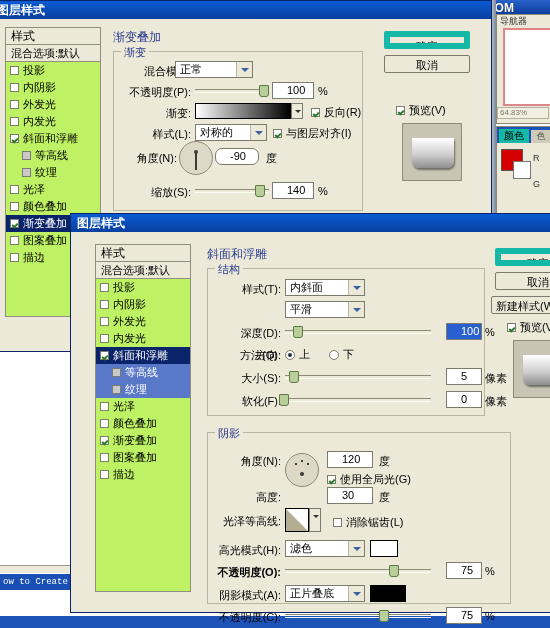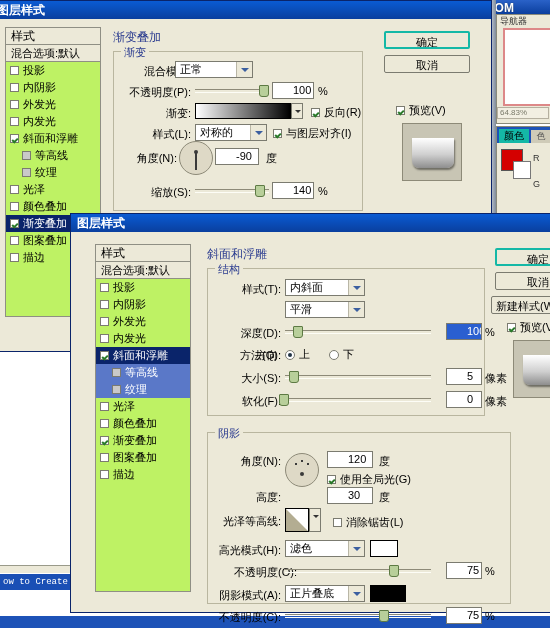--- a/index.html
+++ b/index.html
@@ -77,21 +77,21 @@
   
   .grp{position:absolute;border:1px solid #b9b69f;box-sizing:border-box;}
   .grp-lbl{position:absolute;top:-7px;left:7px;background:#ece9d8;padding:0 3px;
     color:#2a3b8f;font-size:11px;white-space:nowrap;}
   .sec-title{position:absolute;color:#2a3b8f;font-size:12px;white-space:nowrap;}
 
   .lbl{position:absolute;font-size:11px;white-space:nowrap;text-align:right;}
   .lbl.l{text-align:left;}
 
   .field{position:absolute;background:#fff;border:1px solid #7b7b70;box-sizing:border-box;
-    font-size:11px;line-height:15px;padding-left:20px;overflow:hidden;white-space:nowrap;}
+    font-size:11px;line-height:15px;padding-left:14px;overflow:hidden;white-space:nowrap;}
   .field.sel{background:#2a5fd0;color:#fff;}
   .combo{position:absolute;background:#fff;border:1px solid #7b7b70;box-sizing:border-box;
     font-size:11px;line-height:15px;padding-left:4px;overflow:hidden;white-space:nowrap;}
   .combo .arw{position:absolute;right:0;top:0;bottom:0;width:15px;background:#ece9d8;
     border-left:1px solid #b9b6a6;}
   .combo .arw:after{content:"";position:absolute;left:4px;top:6px;
     border-left:4px solid transparent;border-right:4px solid transparent;border-top:4px solid #3b5fa0;}
 
   .slider{position:absolute;height:14px;}
   .slider .trk{position:absolute;left:0;right:0;top:6px;height:2px;
@@ -105,21 +105,21 @@
   .radio.on:after{content:"";position:absolute;left:2px;top:2px;width:4px;height:4px;
     border-radius:50%;background:#234;}
 
   .dial{position:absolute;border-radius:50%;background:#ded9c6;border:1px solid #8d8a78;}
   .dial .nd{position:absolute;background:#3a3a3a;}
 
   .swatch{position:absolute;border:1px solid #000;box-sizing:border-box;}
 
   .btn{position:absolute;background:#ece9d8;border:1px solid #7b7b70;box-sizing:border-box;
     font-size:11px;text-align:center;border-radius:2px;overflow:hidden;white-space:nowrap;}
-  .btn.def{border:2px solid #14b8a6;box-shadow:inset 0 0 0 1px #ece9d8;font-family:Liberation Serif, serif;}
+  .btn.def{border:6px solid #14b8a6;box-shadow:inset 0 0 0 1px #ece9d8;font-family:Liberation Serif, serif;}
 
   .preview-box{position:absolute;background:#c8c5b4;border:1px solid #8d8a78;box-sizing:border-box;}
   .preview-shape{position:absolute;left:9px;top:14px;width:42px;height:30px;
     background:linear-gradient(#ffffff,#cfcfcf 55%,#8e8e8e);
     border-radius:0 0 7px 7px;box-shadow:1px 2px 2px rgba(0,0,0,.45);}
 
   .gradbar{position:absolute;border:1px solid #000;box-sizing:border-box;
     background:linear-gradient(90deg,#ffffff,#000000);}
   .gradbtn{position:absolute;background:#ece9d8;border:1px solid #7b7b70;box-sizing:border-box;}
   .gradbtn:after{content:"";position:absolute;left:3px;top:6px;
@@ -259,21 +259,21 @@
     <div class="cbrow" style="left:282px;top:107px;">
       <span class="cb on"></span>
       <span>与图层对齐(I)</span>
     </div>
 
     <div class="lbl" style="left:140px;top:132px;width:46px;">角度(N):</div>
     <div class="dial" style="left:188px;top:122px;width:32px;height:32px;">
       <div class="nd" style="left:15px;top:10px;width:2px;height:18px;"></div>
       <div class="nd" style="left:14px;top:8px;width:4px;height:4px;border-radius:50%;"></div>
     </div>
-    <div class="field" style="left:224px;top:129px;width:44px;height:17px;">-90</div>
+    <div class="field" style="left:224px;top:129px;width:44px;height:17px;border-radius:7px;">-90</div>
     <div class="lbl l" style="left:275px;top:132px;">度</div>
 
     <div class="lbl" style="left:140px;top:166px;width:60px;">缩放(S):</div>
     <div class="slider" style="left:204px;top:164px;width:74px;">
       <div class="trk"></div>
       <div class="thb" style="left:60px;"></div>
     </div>
     <div class="field" style="left:281px;top:163px;width:42px;height:17px;">140</div>
     <div class="lbl l" style="left:327px;top:166px;">%</div>
 
@@ -431,21 +431,21 @@
       <span>消除锯齿(L)</span>
     </div>
 
     <div class="lbl" style="left:132px;top:311px;width:78px;">高光模式(H):</div>
     <div class="combo" style="left:214px;top:308px;width:80px;height:17px;">
       <span>滤色</span>
       <span class="arw"></span>
     </div>
     <div class="swatch" style="left:299px;top:308px;width:28px;height:17px;background:#ffffff;"></div>
 
-    <div class="lbl" style="left:148px;top:333px;width:78px;">不透明度(O):</div>
+    <div class="lbl" style="left:132px;top:333px;width:78px;font-weight:bold;">不透明度(O):</div>
     <div class="slider" style="left:214px;top:331px;width:146px;">
       <div class="trk"></div>
       <div class="thb" style="left:104px;"></div>
     </div>
     <div class="field" style="left:375px;top:330px;width:36px;height:17px;">75</div>
     <div class="lbl l" style="left:414px;top:333px;">%</div>
 
     <div class="lbl" style="left:132px;top:356px;width:78px;">阴影模式(A):</div>
     <div class="combo" style="left:214px;top:353px;width:80px;height:17px;">
       <span>正片叠底</span>

